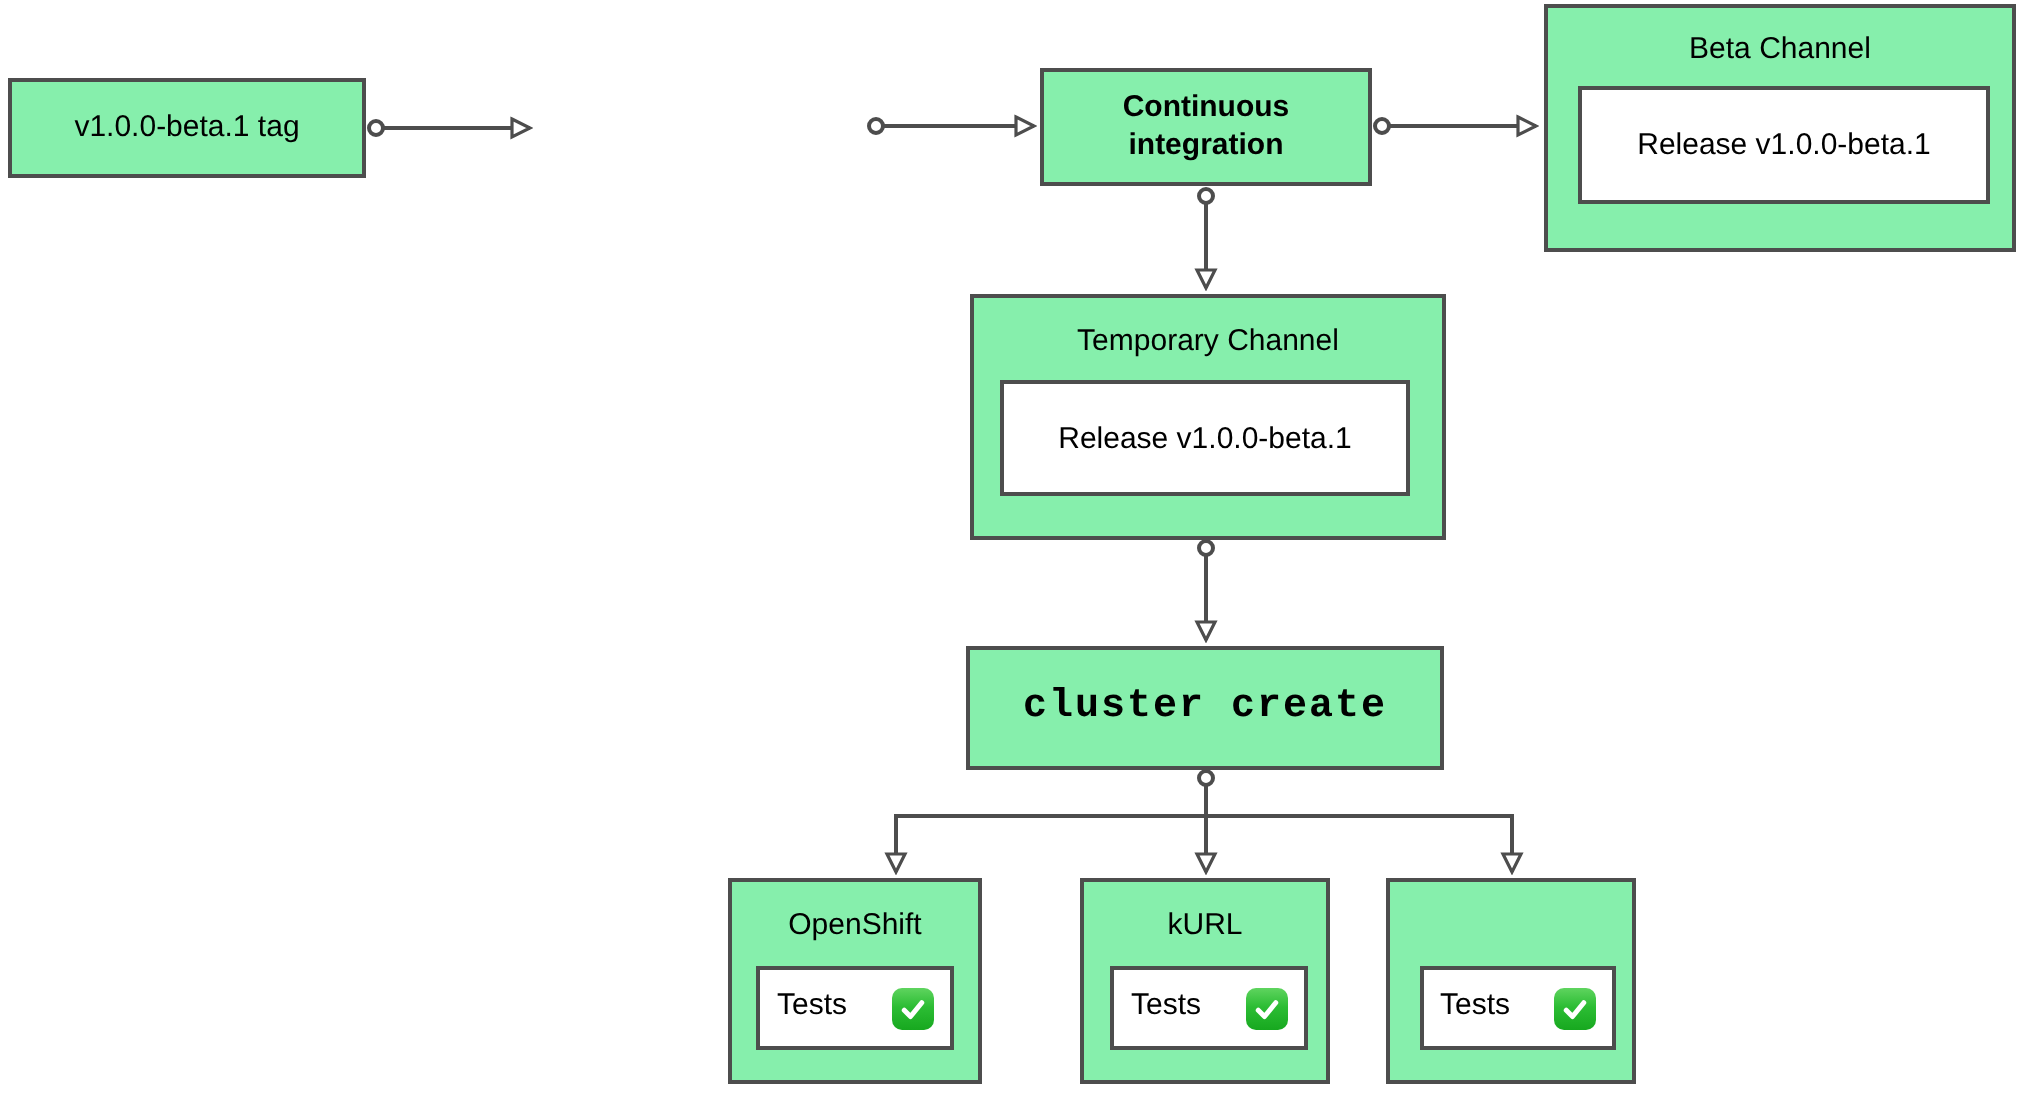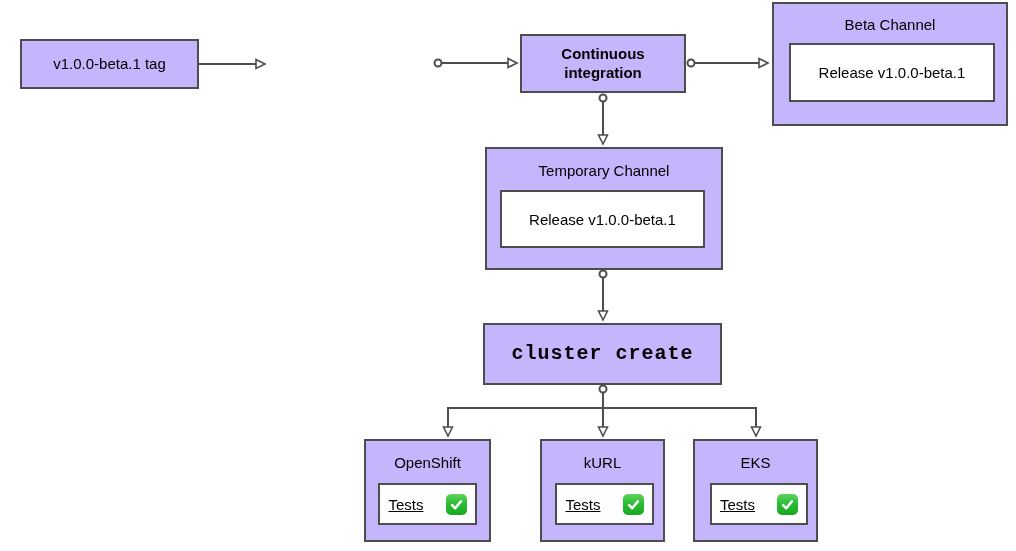--- a/index.html
+++ b/index.html
@@ -13,21 +13,21 @@
     overflow: hidden;
   }
   .edges {
     position: absolute;
     left: 0; top: 0;
     pointer-events: none;
   }
   .node {
     position: absolute;
     box-sizing: border-box;
-    background: #c4b5fd;
+    background: #86efac;
     border: 2px solid #4d4d4d;
   }
   .simple {
     display: flex;
     align-items: center;
     justify-content: center;
     text-align: center;
     font-size: 15px;
     line-height: 1.22;
   }
@@ -49,21 +49,21 @@
     position: absolute;
     box-sizing: border-box;
     background: #ffffff;
     border: 2px solid #4d4d4d;
     display: flex;
     align-items: center;
     justify-content: center;
     text-align: center;
     font-size: 15px;
   }
-  .tests-row { display: flex; align-items: center; gap: 22px; text-decoration: underline; }
+  .tests-row { display: flex; align-items: flex-start; gap: 22px; }
   .check-badge {
     width: 21px;
     height: 21px;
     border-radius: 5px;
     background: linear-gradient(180deg, #5fd45f 0%, #2cbd34 45%, #17a81f 100%);
     display: flex;
     align-items: center;
     justify-content: center;
     flex: 0 0 auto;
   }
@@ -94,21 +94,21 @@
     <g fill="#ffffff" stroke="#4d4d4d" stroke-width="2">
       <circle cx="188" cy="64" r="3.5"></circle>
       <circle cx="438" cy="63" r="3.5"></circle>
       <circle cx="691" cy="63" r="3.5"></circle>
       <circle cx="603" cy="98" r="3.5"></circle>
       <circle cx="603" cy="274" r="3.5"></circle>
       <circle cx="603" cy="389" r="3.5"></circle>
     </g>
   </svg>
 
-  <div class="node simple" style="left:20px; top:39px; width:179px; height:50px;">
+  <div class="node simple" style="left:4px; top:39px; width:179px; height:50px;">
     <span>v1.0.0-beta.1 tag</span>
   </div>
 
 
   <div class="node simple" style="left:520px; top:34px; width:166px; height:59px;font-weight:bold;">
     <span>Continuous
 integration</span>
   </div>
 
   <div class="node" style="left:772px; top:2px; width:236px; height:124px;">
@@ -151,21 +151,20 @@
         <span class="check-badge">
           <svg width="15" height="15" viewBox="0 0 24 24">
             <path d="M5 13 l5 5 L19 7" stroke="#ffffff" stroke-width="4" fill="none" stroke-linecap="round" stroke-linejoin="round"></path>
           </svg>
         </span>
       </div>
     </div>
   </div>
 
   <div class="node" style="left:693px; top:439px; width:125px; height:103px;">
-    <div class="group-title" style="height:43px;">EKS</div>
     <div class="inner" style="left:15px; top:42px; width:98px; height:42px;">
       <div class="tests-row">
         <span>Tests</span>
         <span class="check-badge">
           <svg width="15" height="15" viewBox="0 0 24 24">
             <path d="M5 13 l5 5 L19 7" stroke="#ffffff" stroke-width="4" fill="none" stroke-linecap="round" stroke-linejoin="round"></path>
           </svg>
         </span>
       </div>
     </div>

